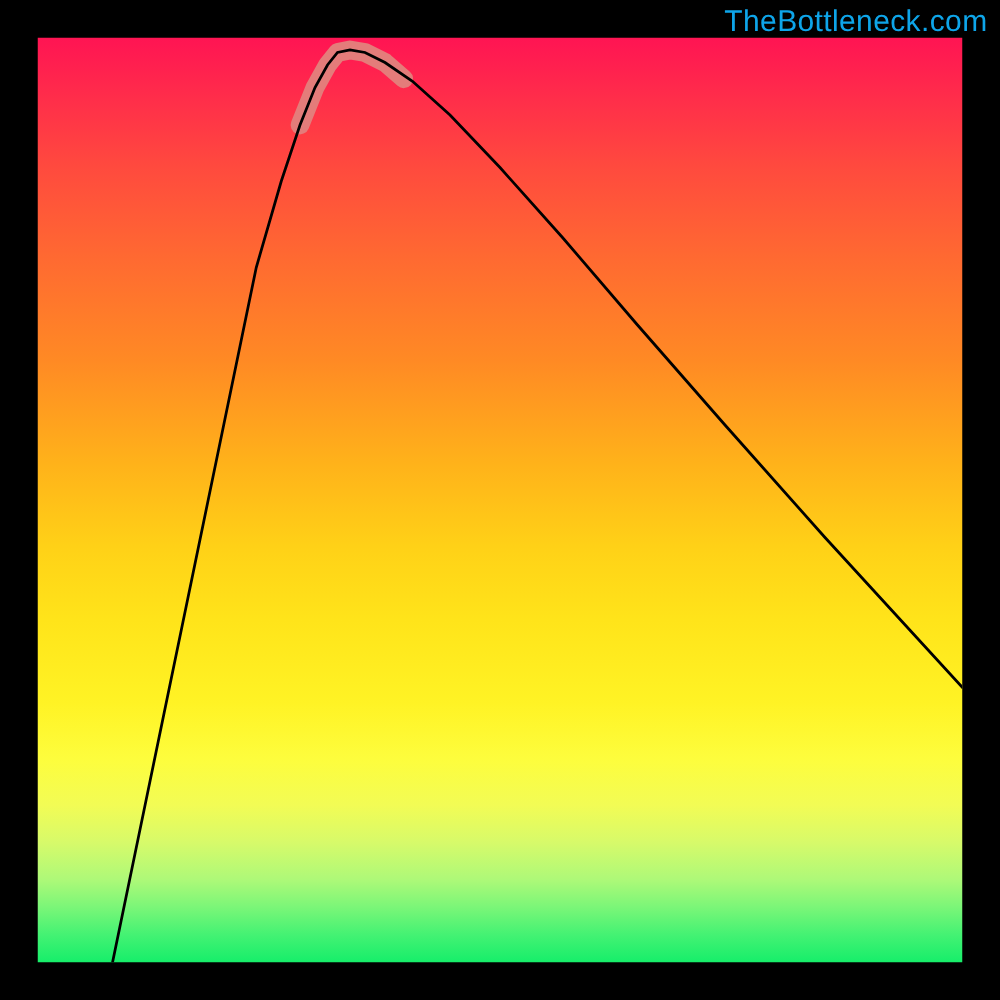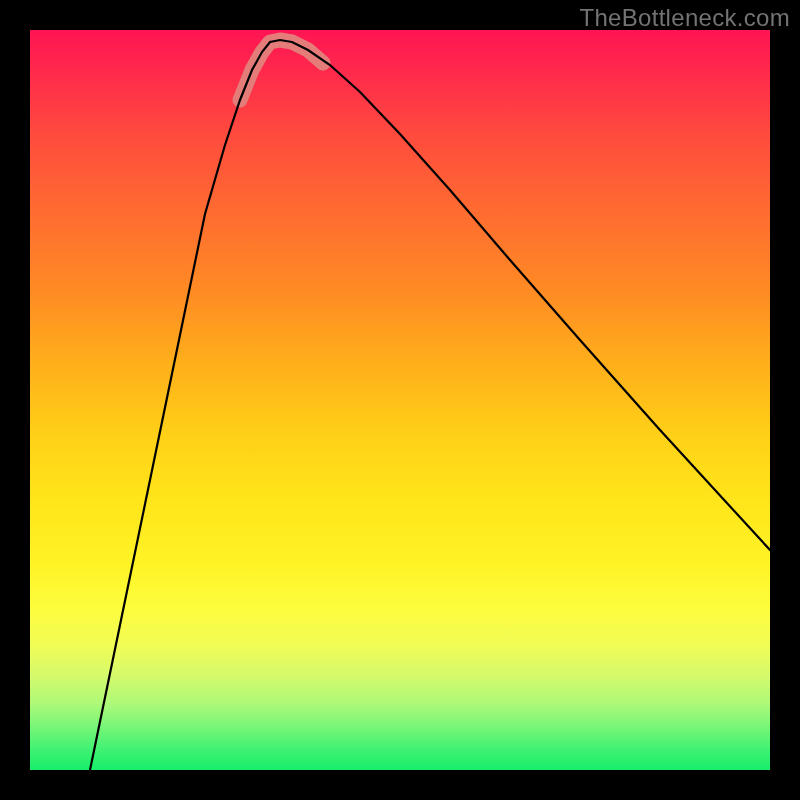--- a/index.html
+++ b/index.html
@@ -9,21 +9,21 @@
     width: 800px;
     height: 800px;
     background: #000;
   }
   .watermark {
     position: absolute;
     top: 4px;
     right: 10px;
     font-family: Arial, Helvetica, sans-serif;
     font-size: 24px;
-    color: #737373;
+    color: #0ea5e9;
     font-weight: 500;
     letter-spacing: 0.3px;
   }
   .plot-area {
     position: absolute;
     left: 30px;
     top: 30px;
     width: 740px;
     height: 740px;
     overflow: hidden;

